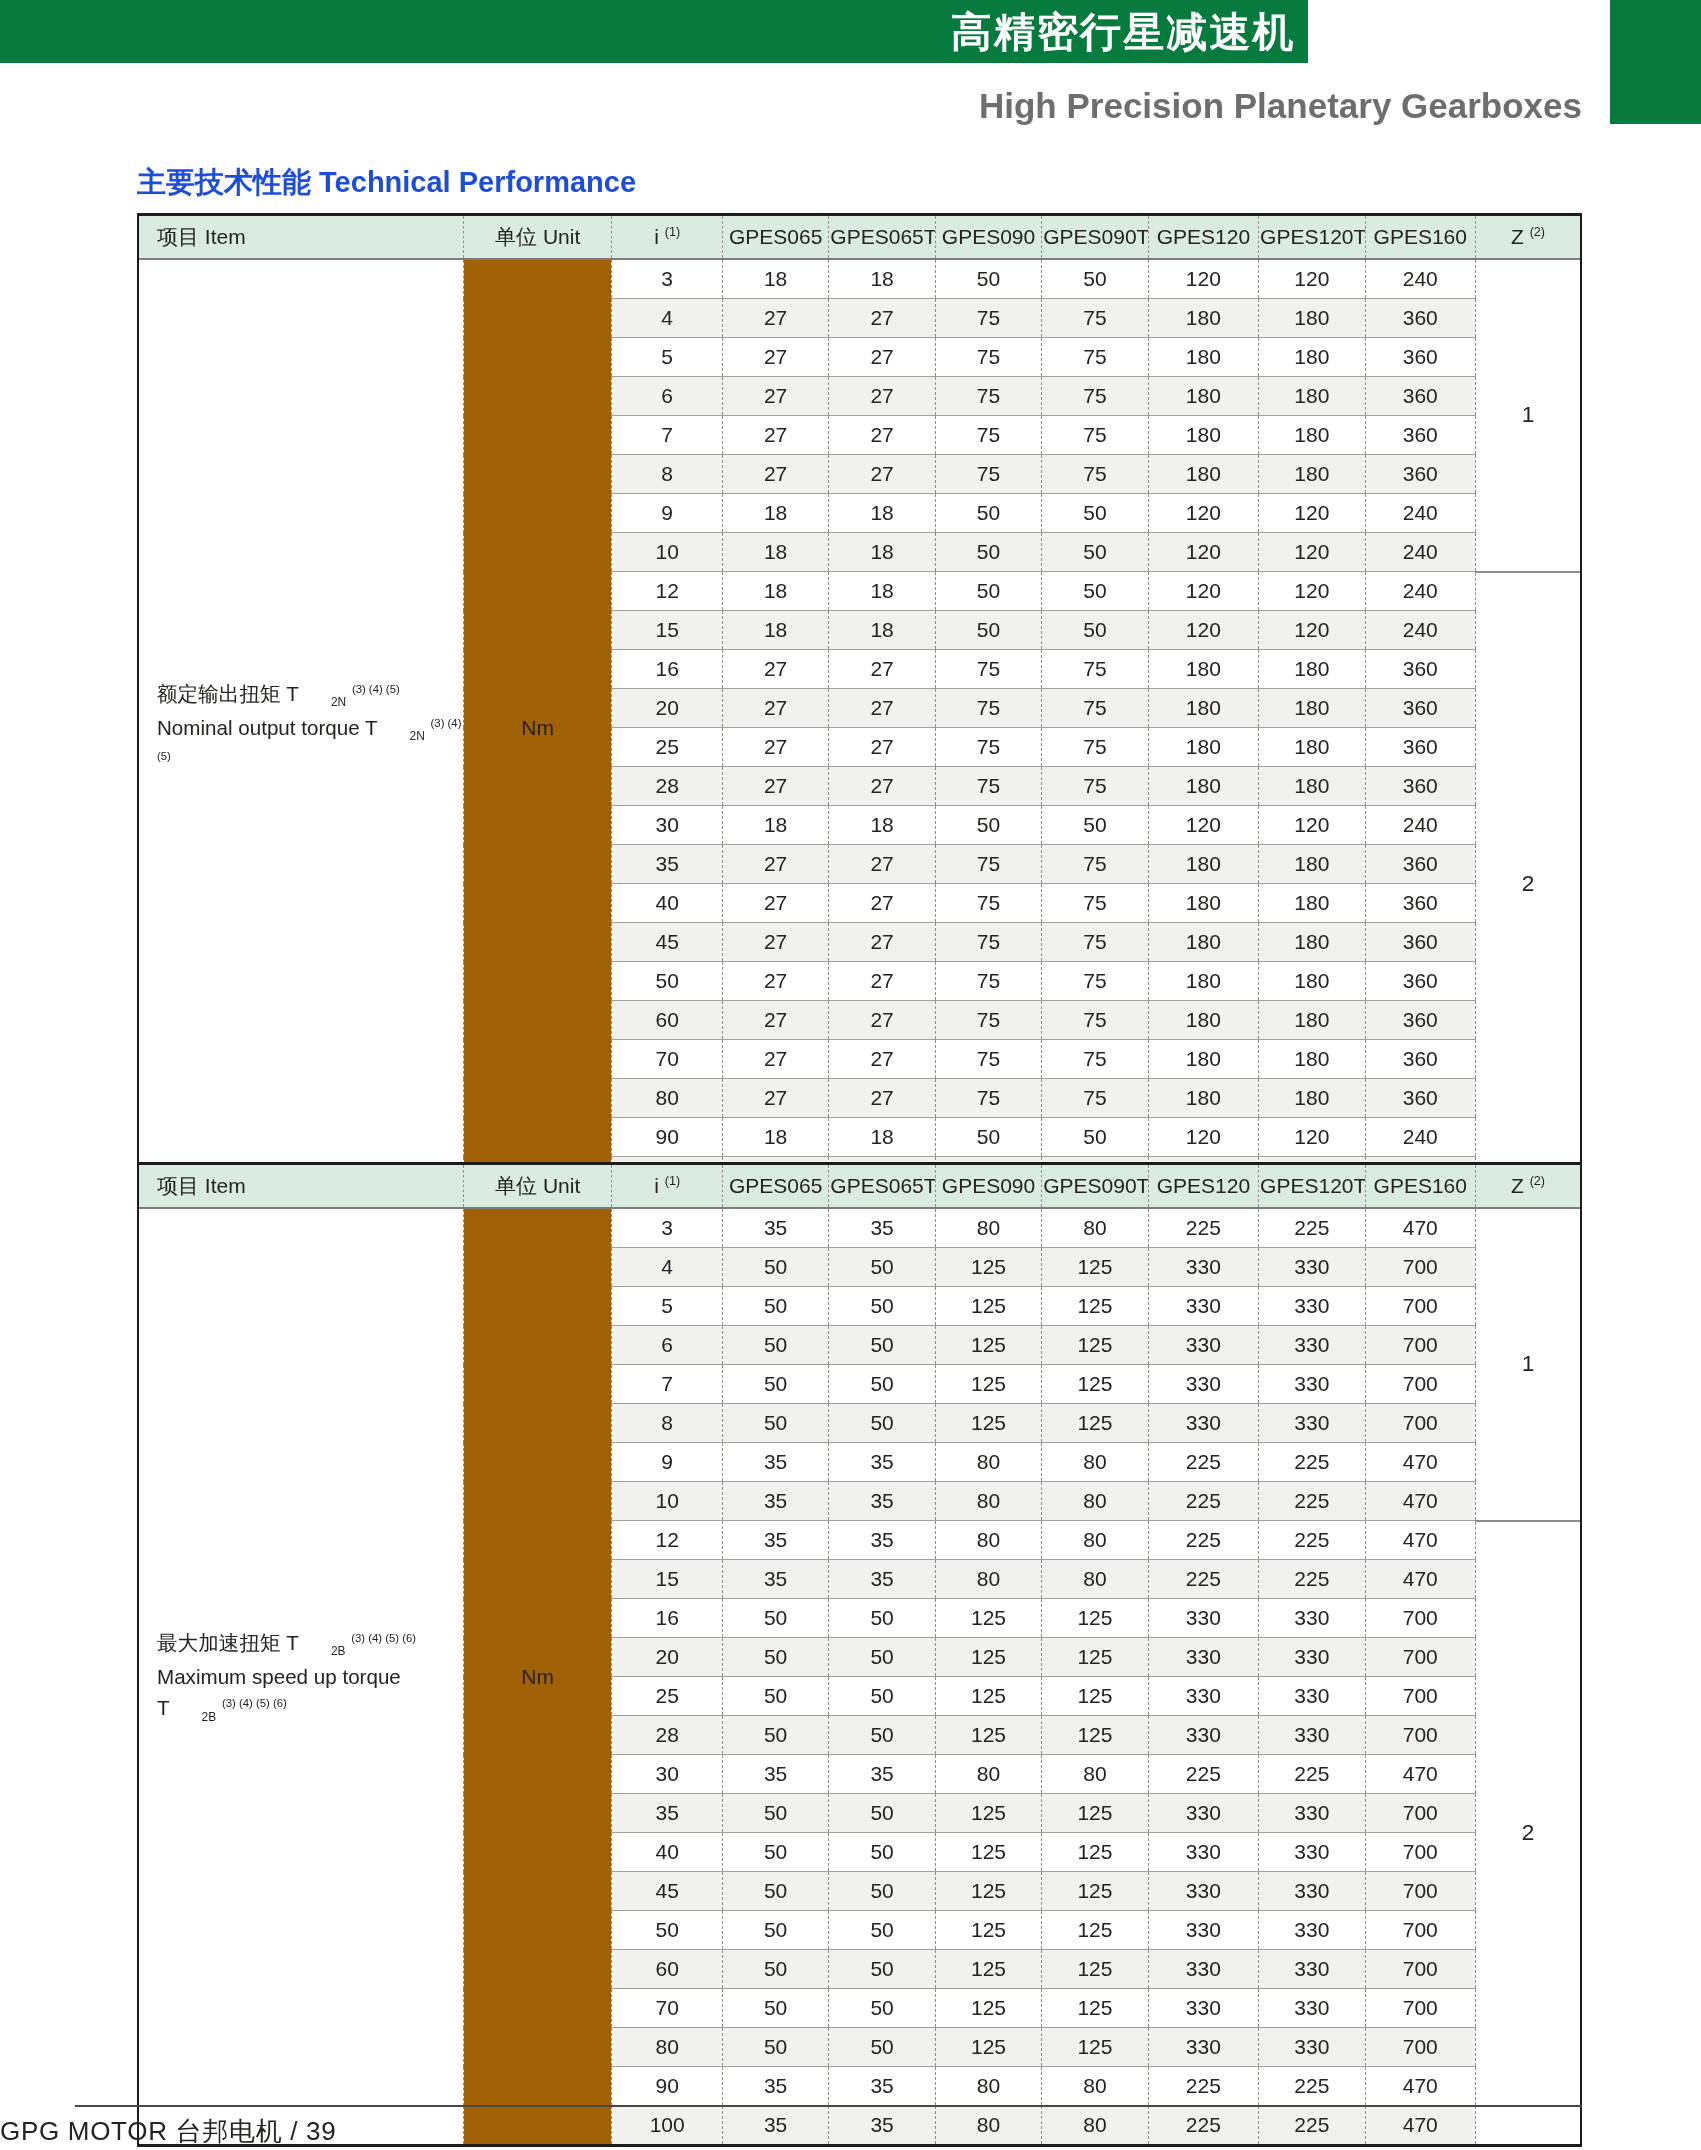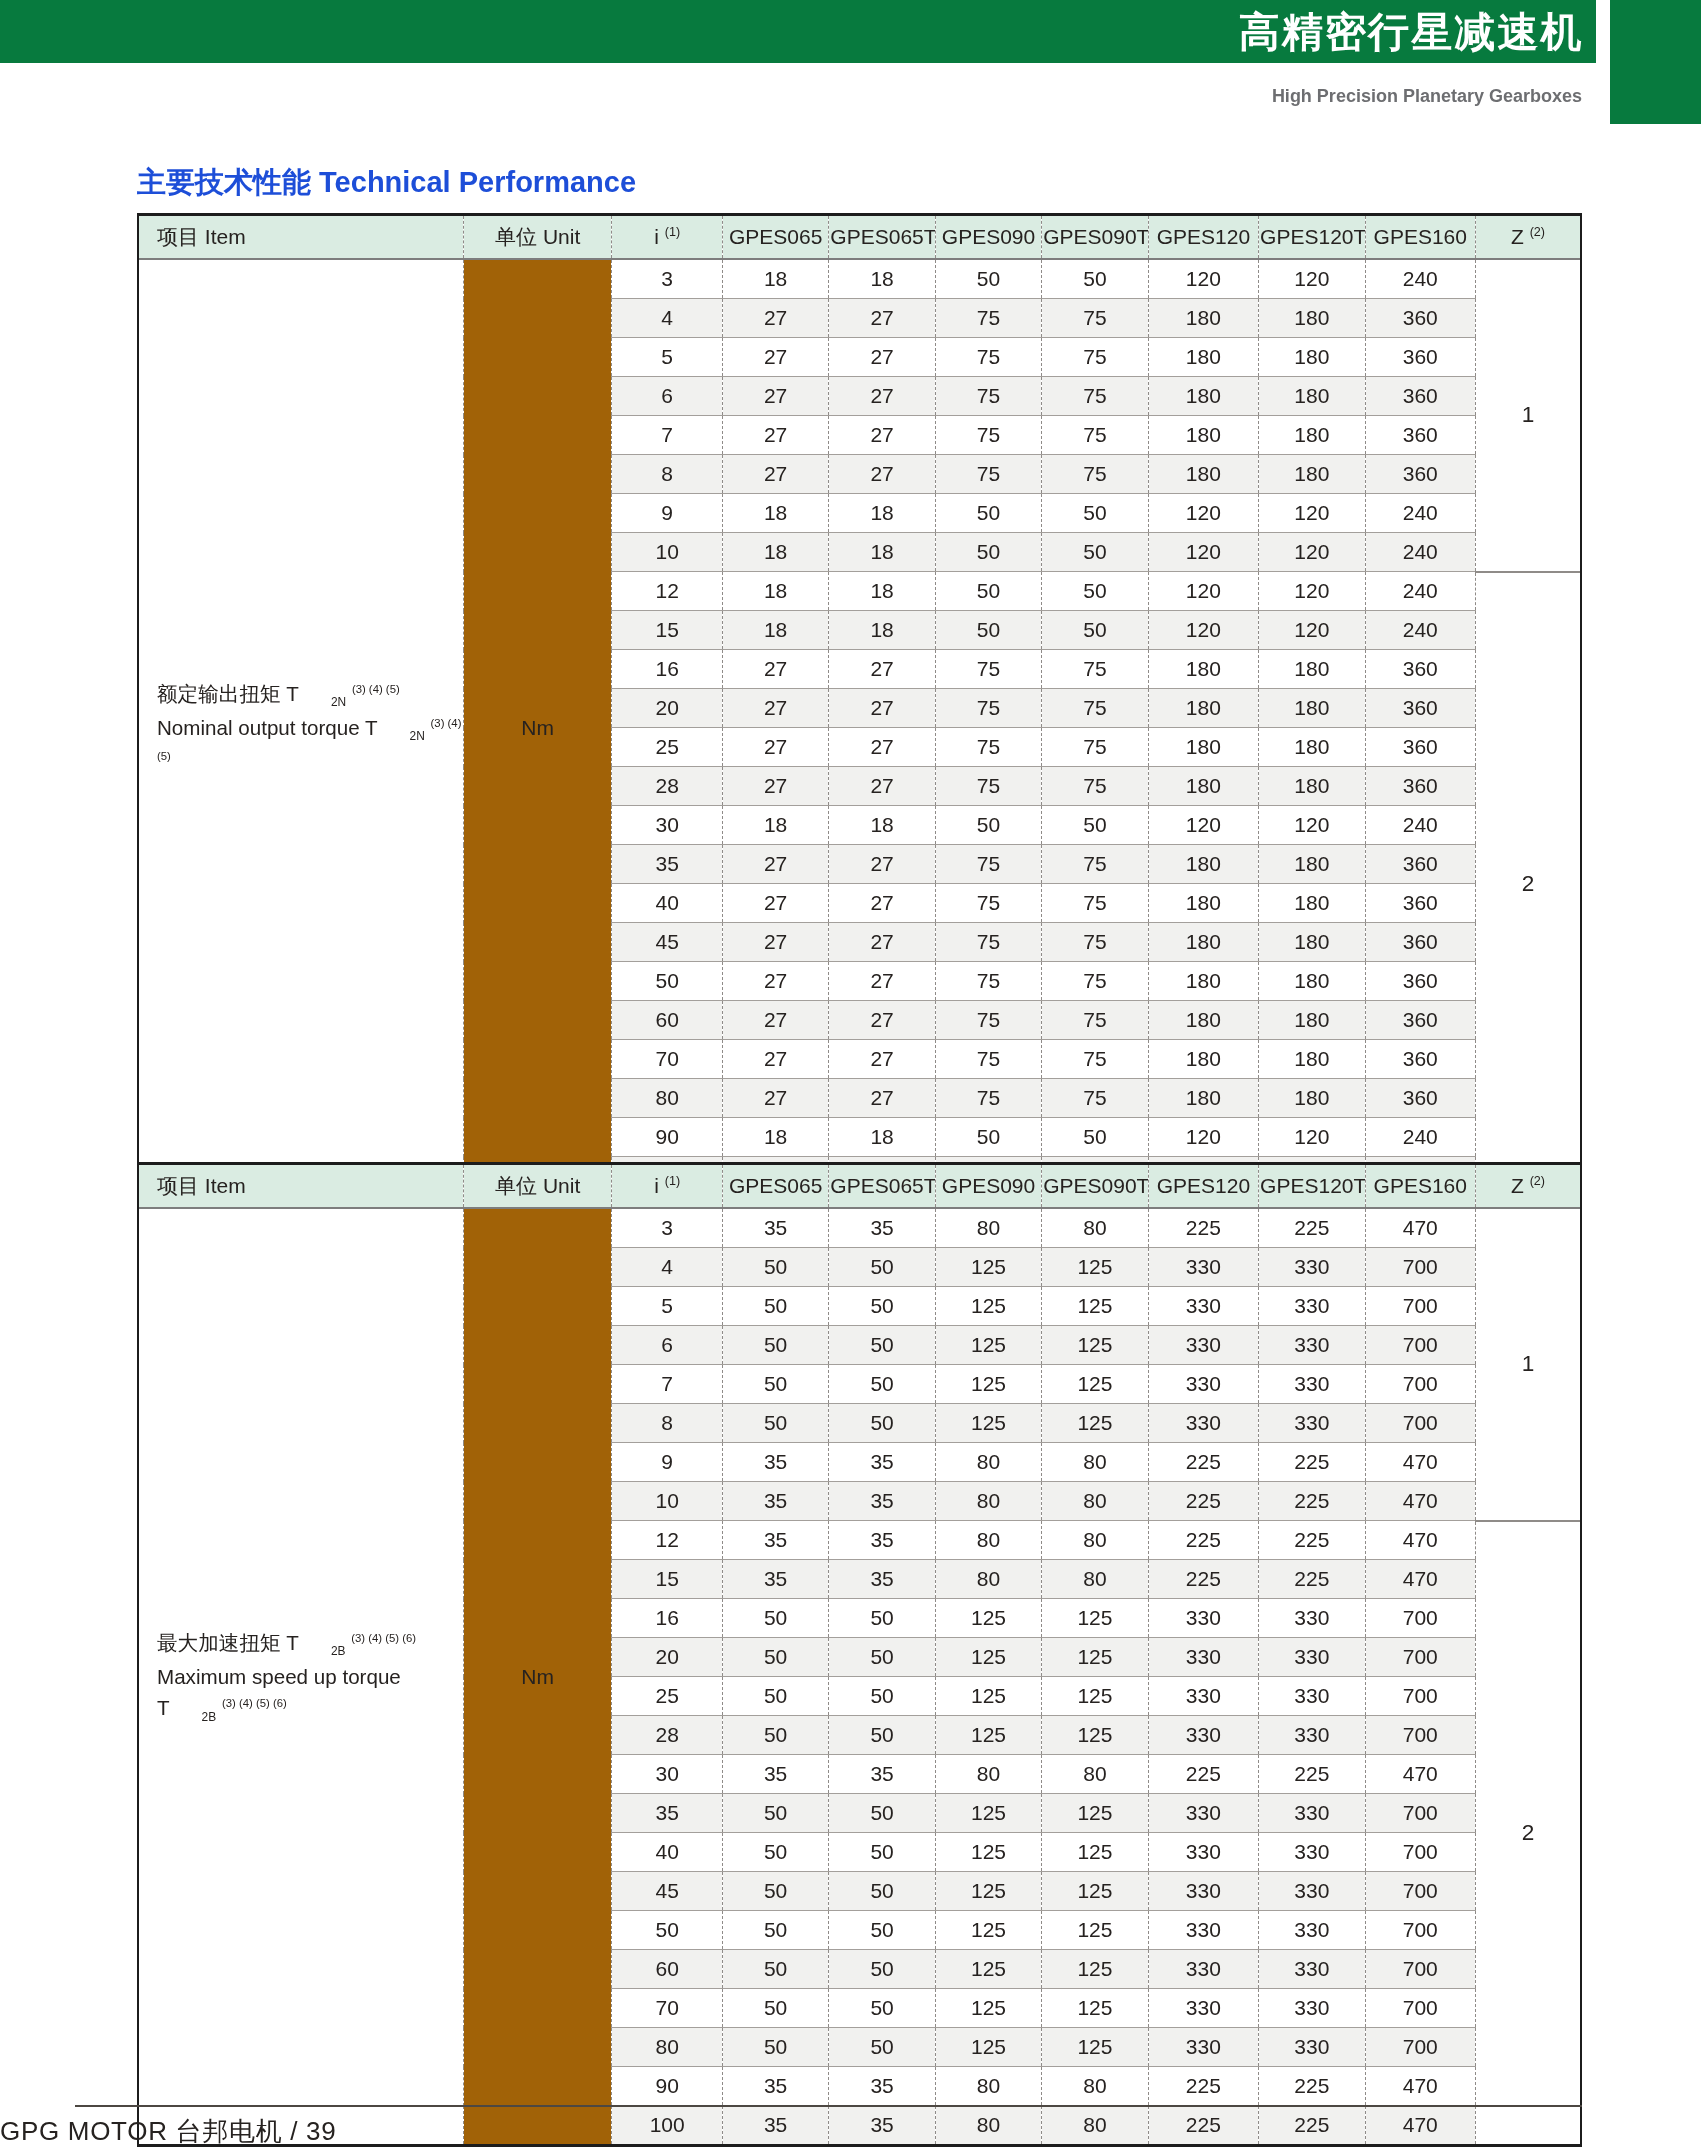--- a/index.html
+++ b/index.html
@@ -2,29 +2,29 @@
 <html style="font-size:11px"><head>
 <meta charset="utf-8">
 <style>
   html,body{margin:0;padding:0;}
   body{
     width:1702px;height:2151px;position:relative;background:#ffffff;
     font-family:"Liberation Sans","DejaVu Sans",sans-serif;color:#262220;
     overflow:hidden;
   }
   
-  .top-bar{position:absolute;left:0;top:0;width:1596px;height:63px;background:#077a3e;}
+  .top-bar{position:absolute;left:0;top:0;width:1308px;height:63px;background:#077a3e;}
   .page-title{
     position:absolute;right:12.4px;top:0;line-height:65px;
     font-size:41px;font-weight:bold;color:#ffffff;letter-spacing:2.1px;white-space:nowrap;
   }
   .corner-block{position:absolute;left:1610px;top:0;width:92px;height:124px;background:#077a3e;}
   .page-subtitle{
     position:absolute;top:86px;left:0;width:1582px;text-align:right;
-    font-size:18px;font-weight:bold;color:#6d6e71;
+    font-size:35px;font-weight:bold;color:#6d6e71;
   }
   
   .section-title{position:absolute;top:163px;left:137px;font-size:29px;font-weight:bold;color:#1d4ed8;}
   
   .tbl-wrap{
     position:absolute;left:137px;width:1441px;background:#ffffff;
     border:2.1px solid #1c1c1c;border-top-width:3.4px;border-bottom-width:3.4px;
   }
   .tbl-wrap.t1{top:213px;}
   .tbl-wrap.t2{top:1162px;}

